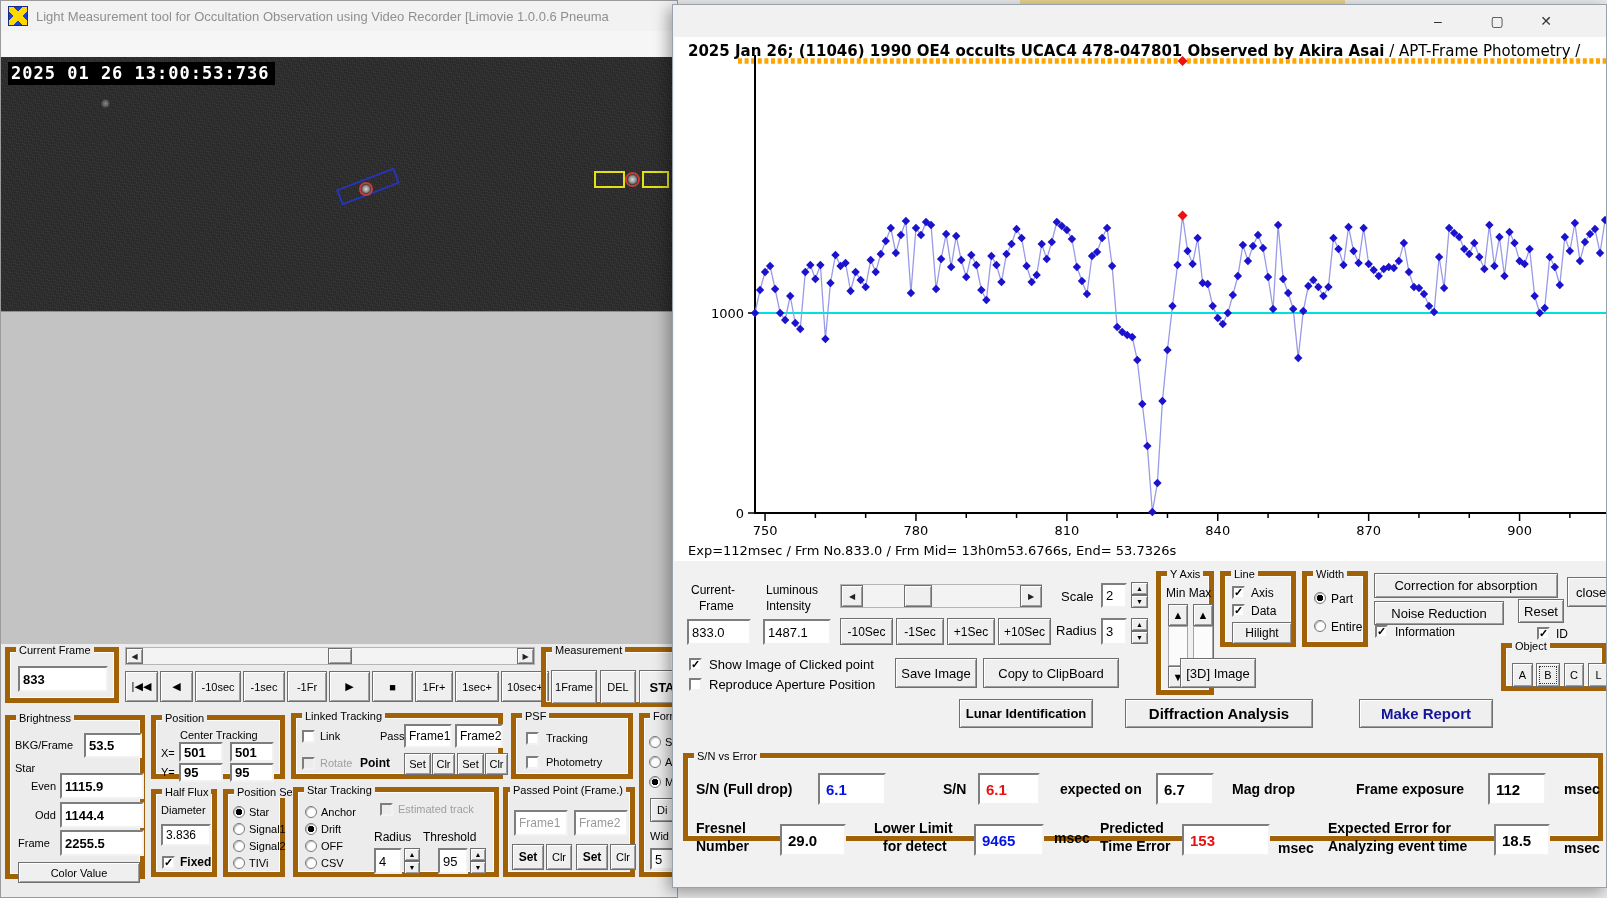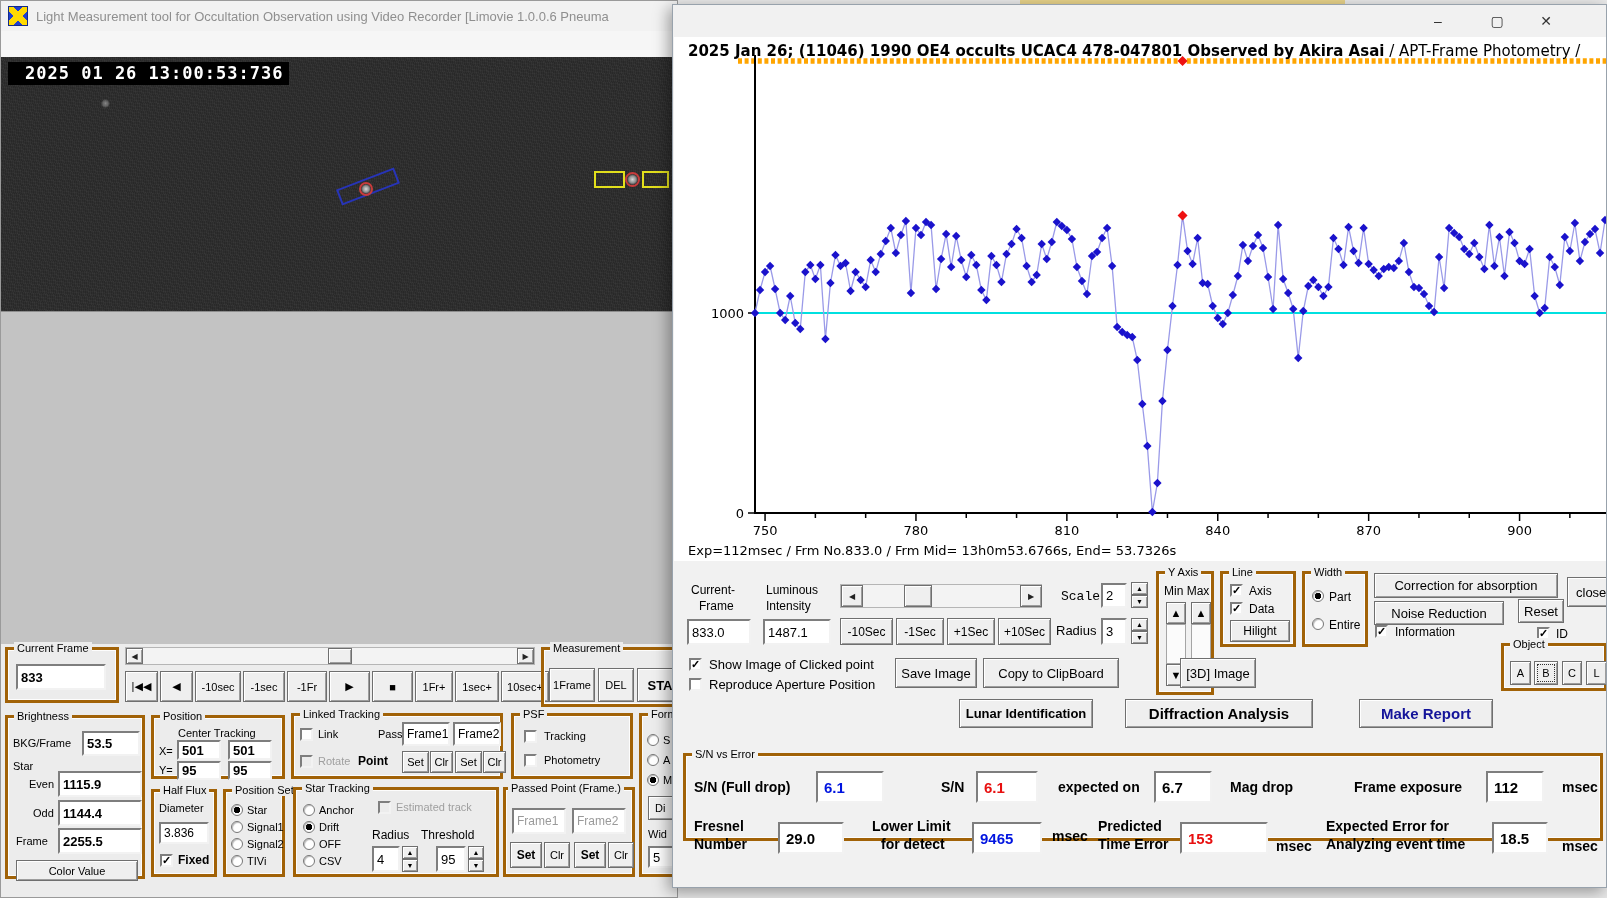--- a/index.html
+++ b/index.html
@@ -28,21 +28,21 @@
   
   .btn3{background:#efefef;border:1px solid #6f6f6f;
         box-shadow:inset 1px 1px 0 #ffffff,inset -1px -1px 0 #9d9d9d;
         display:flex;align-items:center;justify-content:center;
         font-size:11px;color:#000;box-sizing:border-box;white-space:nowrap;}
   .btn3.bold{font-weight:bold;font-size:13px;}
   .field{background:#fff;border:2px solid;border-color:#7e7e7e #f2f2f2 #f2f2f2 #7e7e7e;
          box-sizing:border-box;display:flex;align-items:center;padding-left:3px;
          font-weight:bold;font-size:13px;color:#000;overflow:hidden;white-space:nowrap;}
   .field.gray{color:#9a9a9a;font-weight:normal;font-size:12px;}
-  .group{border:3px solid #a16207;box-shadow:inset 0 0 0 1px #fdfdfd;box-sizing:border-box;}
+  .group{border:5px solid #a16207;box-shadow:inset 0 0 0 1px #fdfdfd;box-sizing:border-box;}
   .glabel{position:absolute;top:-8px;left:6px;font-size:11px;color:#000;background:#ececec;
           padding:0 3px;white-space:nowrap;}
   .graph-win .glabel{background:#f1f1f1;}
   .lbl{font-size:11px;color:#000;white-space:nowrap;}
   .lbl.gray{color:#9f9f9f;}
   .lblb{font-size:13px;font-weight:bold;color:#000;white-space:nowrap;}
 
   .cb{width:13px;height:13px;background:#fff;border:2px solid;border-color:#7e7e7e #f2f2f2 #f2f2f2 #7e7e7e;
       box-sizing:border-box;display:inline-flex;align-items:center;justify-content:center;flex:0 0 auto;}
   .cb.on::before{content:"✓";font-size:11px;font-weight:bold;color:#000;line-height:1;}
@@ -60,21 +60,21 @@
   .up::before{content:"▲";} .dn::before{content:"▼";}
   .al::before{content:"◀";} .ar::before{content:"▶";}
 
   
   .video{background:#2e2e2e;overflow:hidden;}
   .video::after{content:"";position:absolute;inset:0;opacity:.5;background:
      repeating-linear-gradient(7deg,rgba(255,255,255,.05) 0 1px,transparent 1px 3px),
      repeating-linear-gradient(97deg,rgba(0,0,0,.25) 0 1px,transparent 1px 2px),
      repeating-linear-gradient(52deg,rgba(255,255,255,.04) 0 2px,transparent 2px 5px);}
   .timestamp{position:absolute;left:7px;top:5px;background:#000;color:#fff;font-family:"DejaVu Sans Mono",monospace;
-             font-weight:bold;font-size:17px;padding:1px 6px 2px 17px;letter-spacing:1px;z-index:2;}
+             font-weight:bold;font-size:17px;padding:1px 6px 2px 3px;letter-spacing:1px;z-index:2;}
   .starblob{position:absolute;border-radius:50%;background:radial-gradient(circle,#d8d8d8,#8e8e8e 45%,transparent 72%);z-index:2;}
   .redcirc{position:absolute;border:2px solid #c83c3c;border-radius:50%;box-sizing:border-box;z-index:4;}
   .bluerect{position:absolute;border:2px solid #2734b8;box-sizing:border-box;z-index:3;}
   .yellowrect{position:absolute;border:2px solid #e2df1c;box-sizing:border-box;z-index:3;}
 
   
   .plotwhite{background:#fff;}
   .plot-title{position:absolute;left:14px;top:5px;font-size:15px;color:#000;white-space:nowrap;
               font-family:"DejaVu Sans",sans-serif;z-index:2;}
   .plot-title b{font-weight:bold;}
@@ -501,21 +501,21 @@
     <div class="sb abs" style="left:167px;top:579px;width:202px;height:24px;">
       <div class="sb-arrow al abs" style="left:0;top:0;width:22px;height:22px;"></div>
       <div class="sb-thumb abs" style="left:63px;top:0;width:28px;height:22px;"></div>
       <div class="sb-arrow ar abs" style="left:179px;top:0;width:22px;height:22px;"></div>
     </div>
     <div class="btn3 abs" style="left:167px;top:613px;width:53px;height:27px;font-size:12px;">-10Sec</div>
     <div class="btn3 abs" style="left:223px;top:613px;width:48px;height:27px;font-size:12px;">-1Sec</div>
     <div class="btn3 abs" style="left:274px;top:613px;width:48px;height:27px;font-size:12px;">+1Sec</div>
     <div class="btn3 abs" style="left:325px;top:613px;width:53px;height:27px;font-size:12px;">+10Sec</div>
 
-    <span class="lbl abs" style="left:388px;top:584px;font-size:13px;font-family:Liberation Mono, monospace;">Scale</span>
+    <span class="lbl abs" style="left:388px;top:584px;font-size:13px;">Scale</span>
     <div class="field abs" style="left:428px;top:578px;width:26px;height:25px;font-weight:normal;">2</div>
     <div class="spin abs" style="left:458px;top:577px;">
       <span class="btn3 up" style="width:17px;height:13px;"></span>
         <span class="btn3 dn" style="width:17px;height:13px;"></span>
     </div>
     <span class="lbl abs" style="left:383px;top:618px;font-size:13px;">Radius</span>
     <div class="field abs" style="left:428px;top:613px;width:26px;height:27px;font-weight:normal;">3</div>
     <div class="spin abs" style="left:458px;top:613px;">
       <span class="btn3 up" style="width:17px;height:13px;"></span>
         <span class="btn3 dn" style="width:17px;height:13px;"></span>

